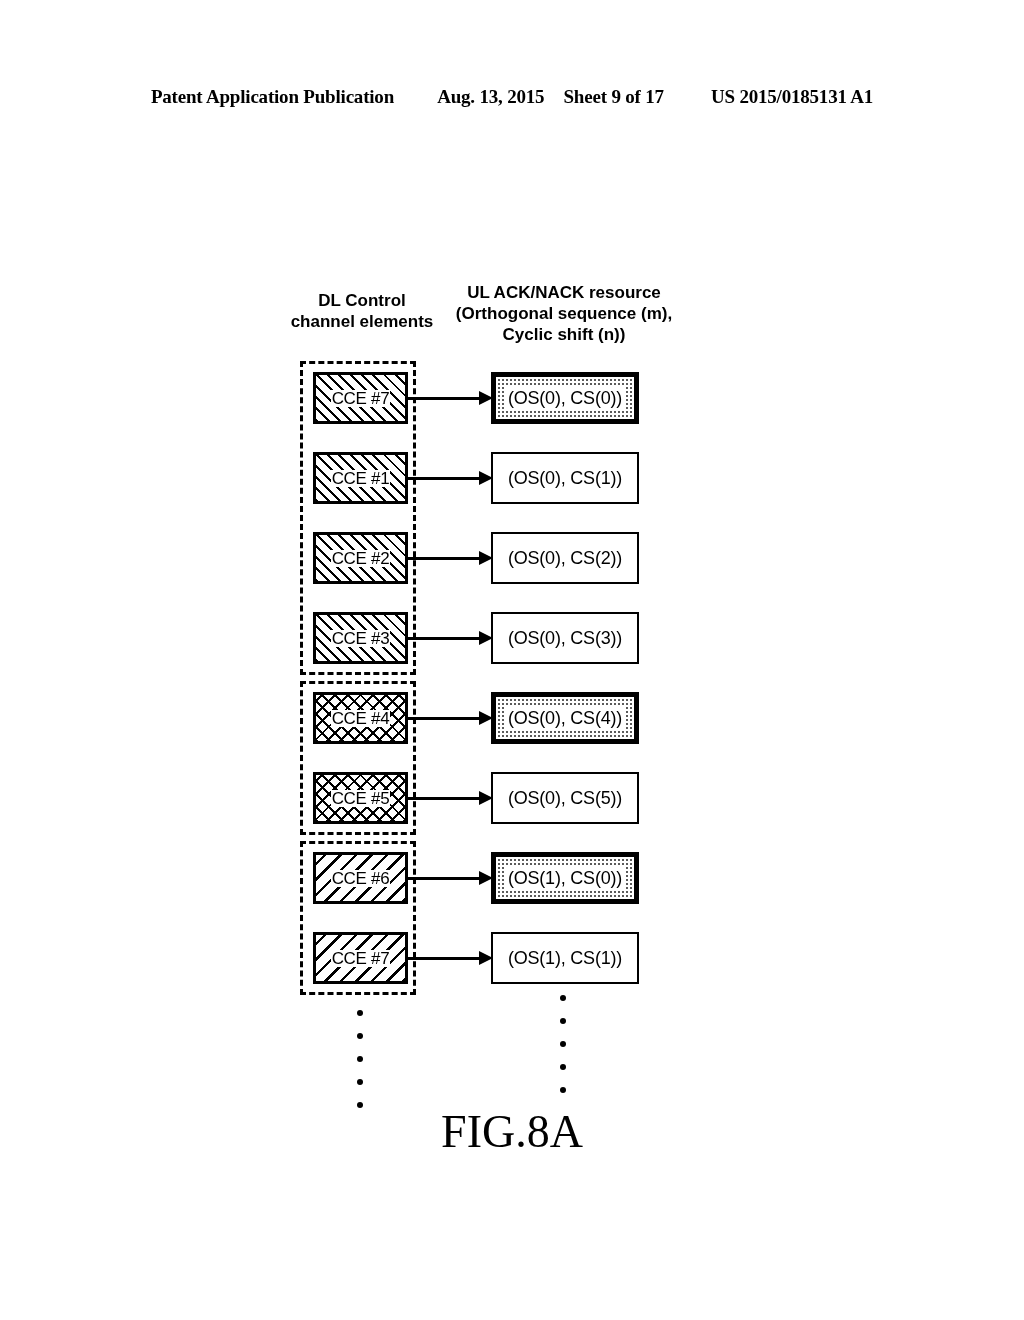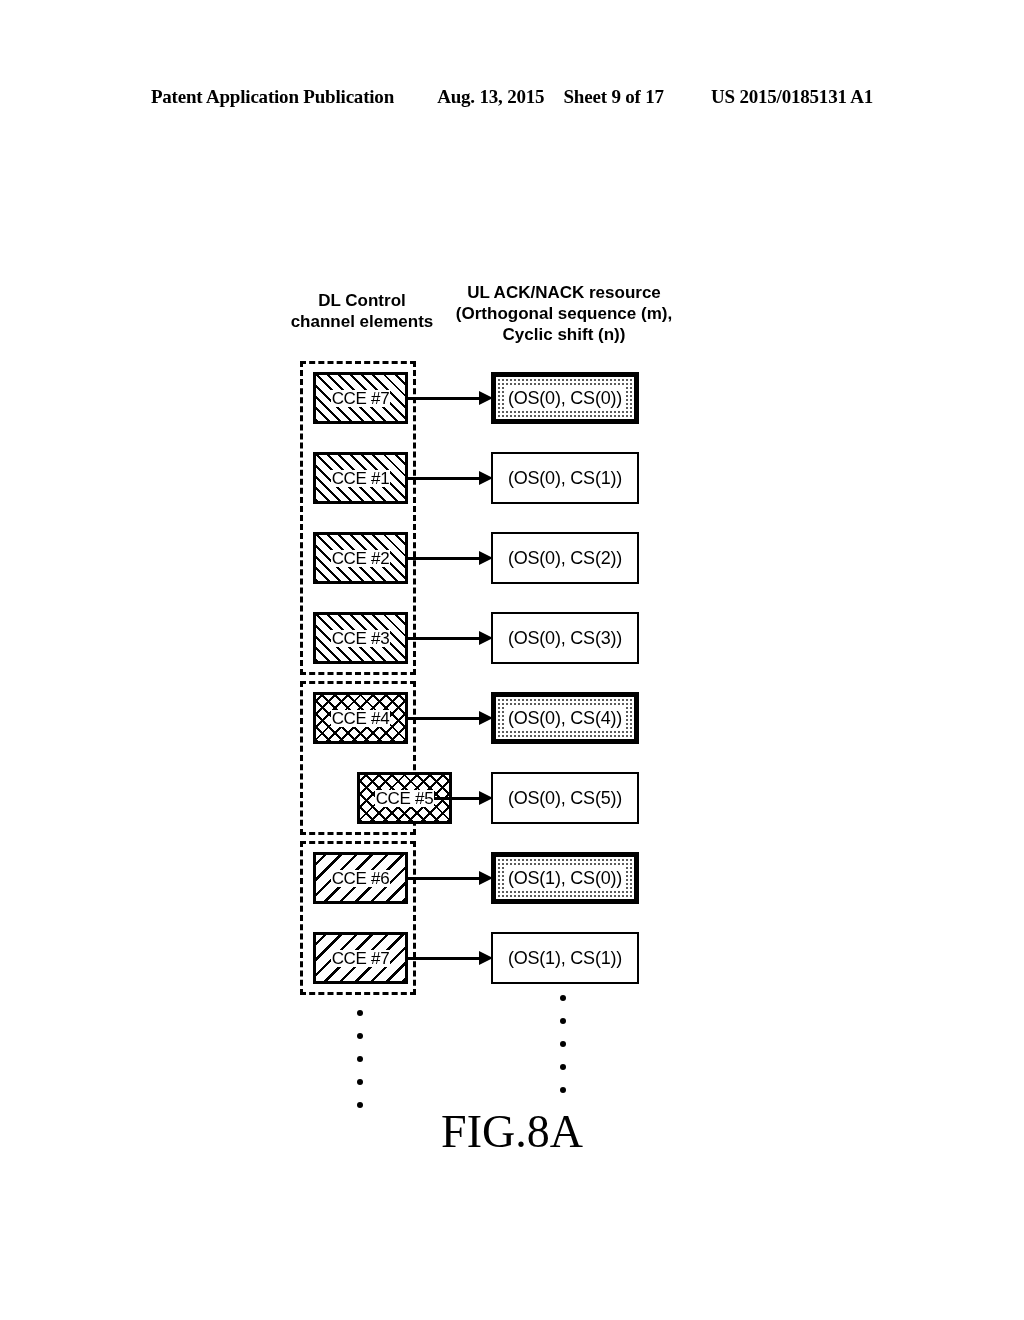--- a/index.html
+++ b/index.html
@@ -258,21 +258,21 @@
         <span class="ul-label">(OS(0), CS(3))</span>
       </div>
       <div class="cce-box hatch-cross" style="top: 692px;">
         <span class="cce-label">CCE #4</span>
       </div>
       <div class="arrow" style="top: 717px;"></div>
       <div class="ul-box highlight" style="top: 692px;">
         <div class="ul-inner"></div>
         <span class="ul-label">(OS(0), CS(4))</span>
       </div>
-      <div class="cce-box hatch-cross" style="top: 772px; margin-left: 44px;">
+      <div class="cce-box hatch-cross" style="top: 772px;">
         <span class="cce-label">CCE #5</span>
       </div>
       <div class="arrow" style="top: 797px;"></div>
       <div class="ul-box" style="top: 772px;">
         <span class="ul-label">(OS(0), CS(5))</span>
       </div>
       <div class="cce-box hatch-back" style="top: 852px;">
         <span class="cce-label">CCE #6</span>
       </div>
       <div class="arrow" style="top: 877px;"></div>

